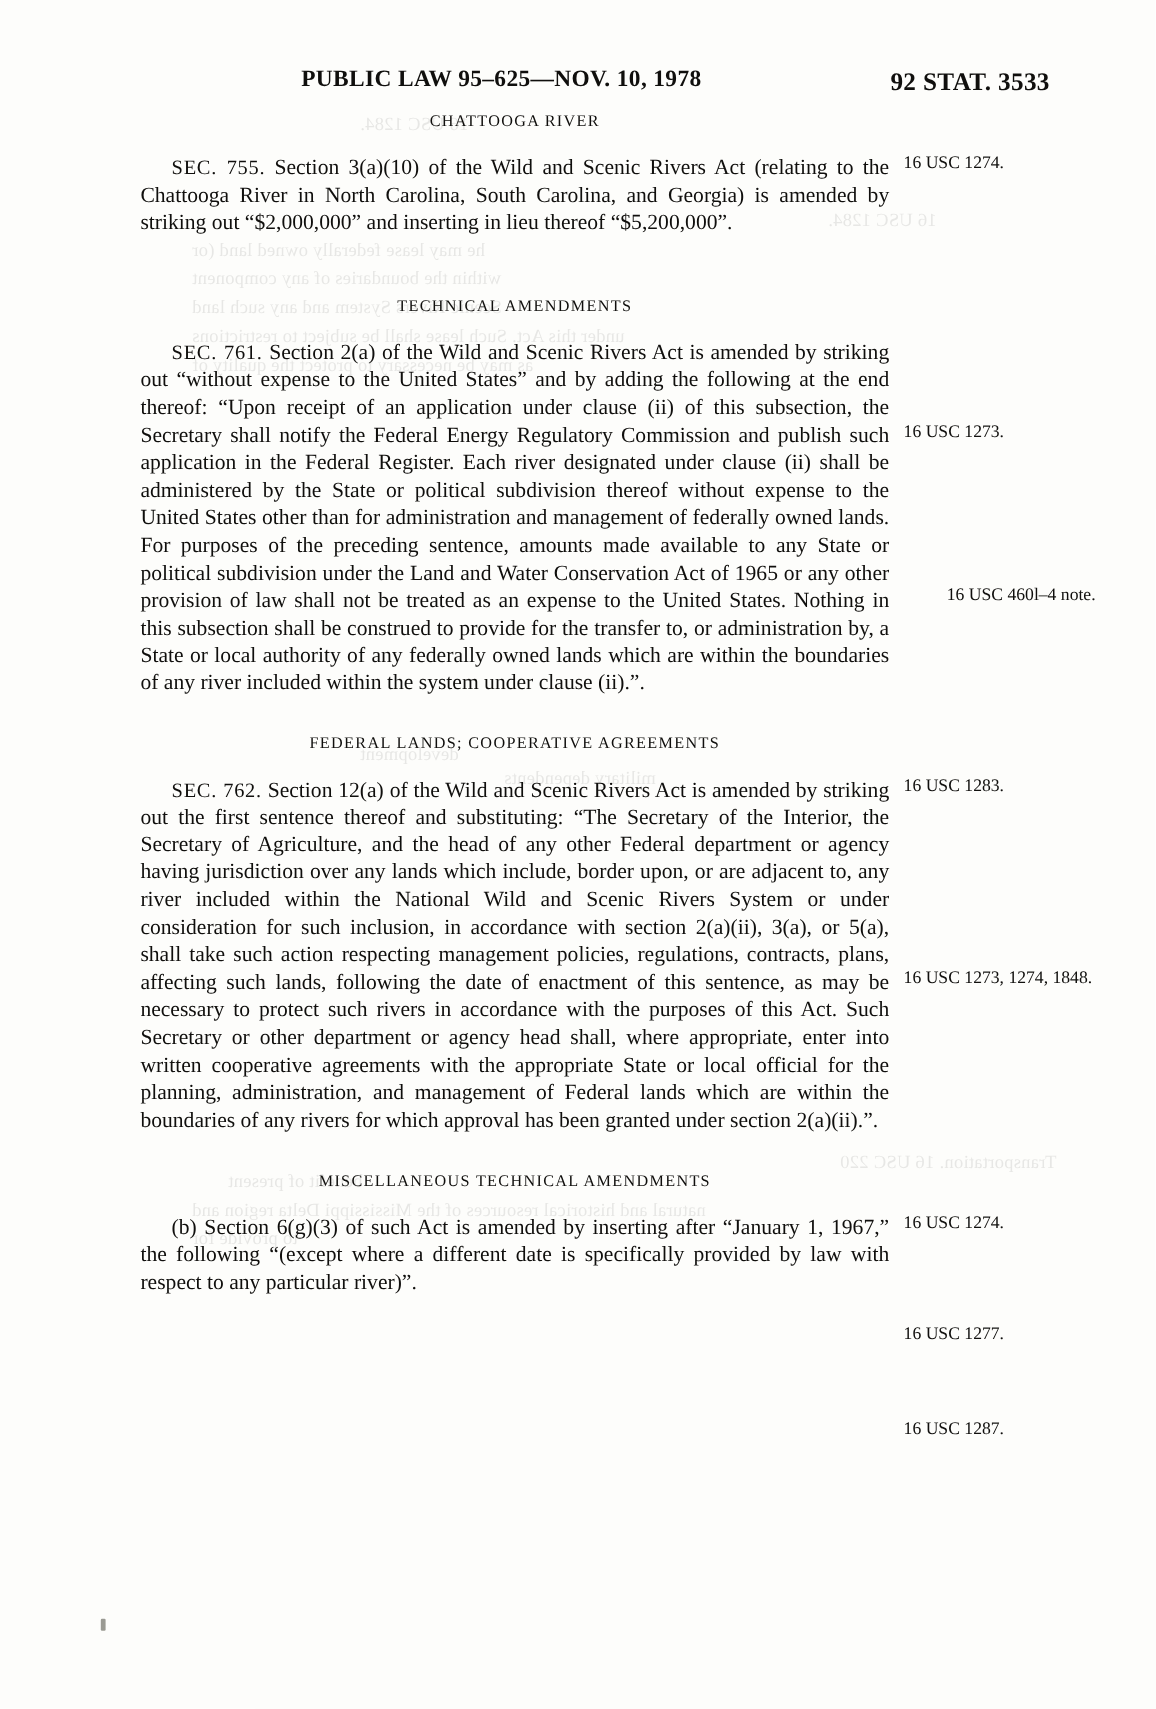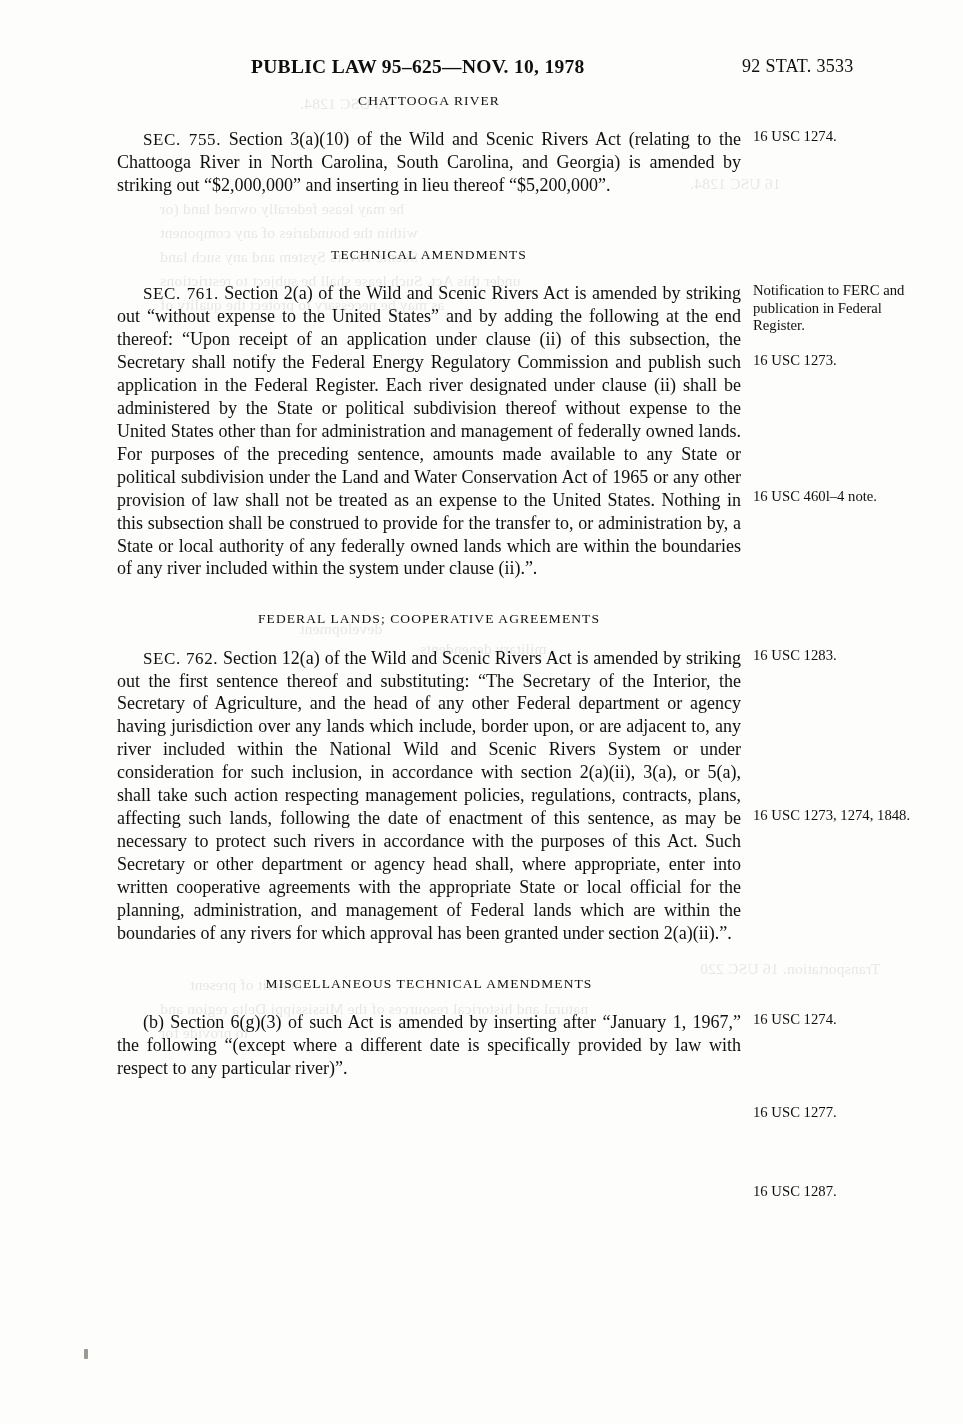--- a/index.html
+++ b/index.html
@@ -44,22 +44,22 @@
     left: 251px;
     top: 0;
     font-size: 19.5px;
     font-weight: bold;
     letter-spacing: 0.3px;
   }
   .header .hright {
     position: absolute;
     left: 742px;
     top: 0;
-    font-size: 18px;
-    font-weight: normal;
+    font-size: 21px;
+    font-weight: bold;
     letter-spacing: 0.3px;
   }
   .body {
     position: absolute;
     left: 117px;
     top: 92px;
     width: 740px;
   }
   .subtitle-head {
     text-align: center;
@@ -158,23 +158,22 @@
     <div class="sp-m"></div>
 
     <div class="maincol" style="text-align:center;font-size:13.5px;letter-spacing:1.1px;">TECHNICAL AMENDMENTS</div>
 
     <div class="sp-m"></div>
 
     <div class="row">
       <div class="maincol">
         <p class="indent"><span class="sec-label">Sec. 761.</span><span> Section 2(a) of the Wild and Scenic Rivers Act is amended by striking out “without expense to the United States” and by adding the following at the end thereof: “Upon receipt of an application under clause (ii) of this subsection, the Secretary shall notify the Federal Energy Regulatory Commission and publish such application in the Federal Register. Each river designated under clause (ii) shall be administered by the State or political subdivision thereof without expense to the United States other than for administration and management of federally owned lands. For purposes of the preceding sentence, amounts made available to any State or political subdivision under the Land and Water Conservation Act of 1965 or any other provision of law shall not be treated as an expense to the United States. Nothing in this subsection shall be construed to provide for the transfer to, or administration by, a State or local authority of any federally owned lands which are within the boundaries of any river included within the system under clause (ii).”.</span></p>
       </div>
-      <div class="sidenote" style="top:0px;">Notification to FERC and publication in Federal Register.</div>
       <div class="sidenote" style="top:70px;">16 USC 1273.</div>
-      <div class="sidenote" style="top:206px;">16 USC 460l–4 note.</div>
+      <div class="sidenote" style="top:206px;text-align:right;">16 USC 460l–4 note.</div>
     </div>
 
     <div class="sp-xl"></div>
 
     <div class="maincol" style="text-align:center;font-size:13.5px;letter-spacing:1.1px;">FEDERAL LANDS; COOPERATIVE AGREEMENTS</div>
 
     <div class="sp-m"></div>
 
     <div class="row">
       <div class="maincol">

